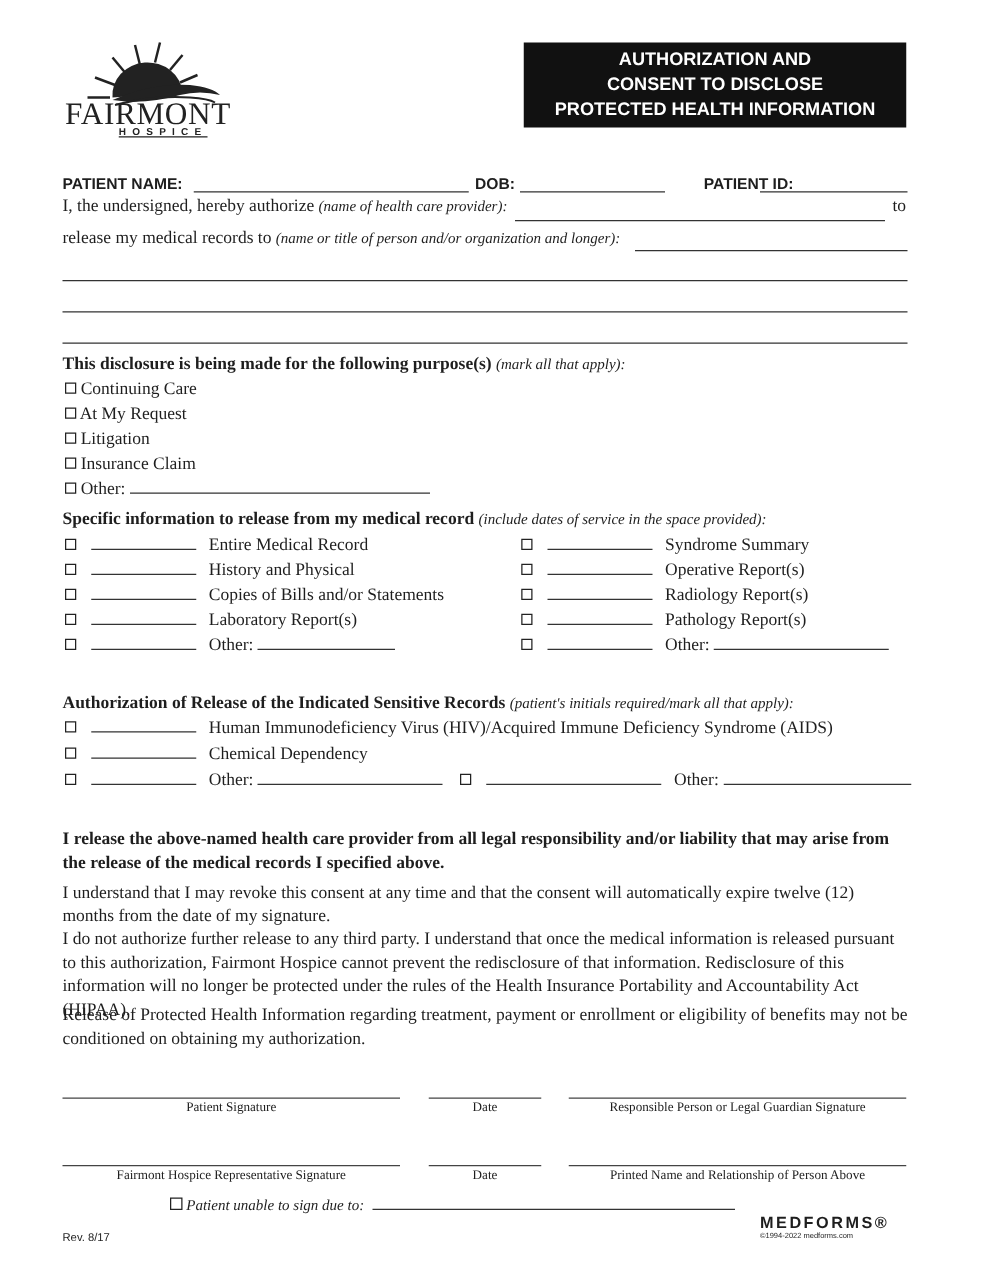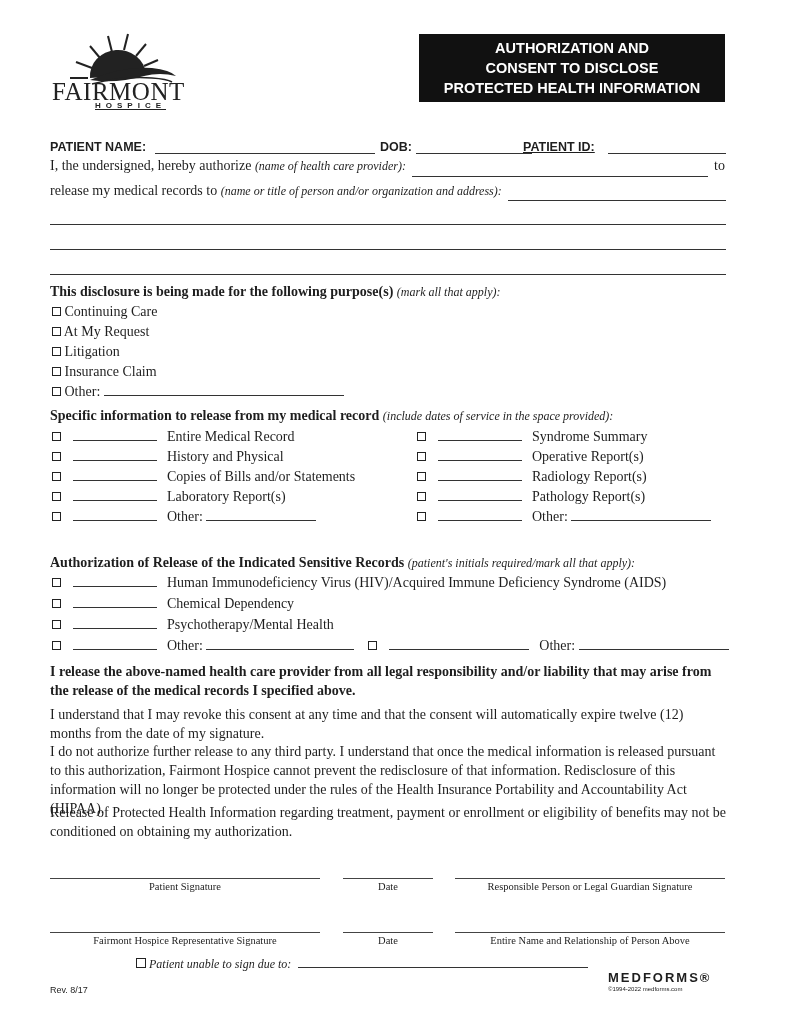--- a/index.html
+++ b/index.html
@@ -45,33 +45,33 @@
 <div class="abs title-box">
   <div>AUTHORIZATION AND</div>
   <div>CONSENT TO DISCLOSE</div>
   <div>PROTECTED HEALTH INFORMATION</div>
 </div>
 
 <div class="abs lbl" style="left:50px;top:140px;">PATIENT NAME:</div>
 <div class="abs line" style="left:155px;top:153px;width:220px;"></div>
 <div class="abs lbl" style="left:380px;top:140px;">DOB:</div>
 <div class="abs line" style="left:416px;top:153px;width:116px;"></div>
-<div class="abs lbl" style="left:523px;top:140px;text-decoration:underline;">PATIENT ID:</div>
+<div class="abs lbl" style="left:563px;top:140px;">PATIENT ID:</div>
 <div class="abs line" style="left:608px;top:153px;width:118px;"></div>
 
 <div class="abs txt" style="left:50px;top:158px;">
   <span>I, the undersigned, hereby authorize</span>
   <span class="it">(name of health care provider):</span>
 </div>
 <div class="abs line" style="left:412px;top:176px;width:296px;"></div>
 <div class="abs txt" style="left:714px;top:158px;">to</div>
 
 <div class="abs txt" style="left:50px;top:183px;">
   <span>release my medical records to</span>
-  <span class="it">(name or title of person and/or organization and address):</span>
+  <span class="it">(name or title of person and/or organization and longer):</span>
 </div>
 <div class="abs line" style="left:508px;top:200px;width:218px;"></div>
 <div class="abs line" style="left:50px;top:224px;width:676px;"></div>
 <div class="abs line" style="left:50px;top:249px;width:676px;"></div>
 <div class="abs line" style="left:50px;top:274px;width:676px;"></div>
 
 <div class="abs txt" style="left:50px;top:284px;">
   <span class="b">This disclosure is being made for the following purpose(s)</span>
   <span class="it">(mark all that apply):</span>
 </div>
@@ -102,42 +102,41 @@
   <div class="txt" style="height:20px;"><span class="cb"></span><span style="display:inline-block;width:84px;margin:0 10px 0 12px;border-bottom:1px solid #333;"></span><span>Other:</span> <span style="display:inline-block;width:140px;border-bottom:1px solid #333;"></span></div>
 </div>
 
 <div class="abs txt" style="left:50px;top:555px;">
   <span class="b">Authorization of Release of the Indicated Sensitive Records</span>
   <span class="it">(patient's initials required/mark all that apply):</span>
 </div>
 <div class="abs" style="left:52px;top:575px;">
   <div class="txt" style="height:21px;"><span class="cb"></span><span style="display:inline-block;width:84px;margin:0 10px 0 12px;border-bottom:1px solid #333;"></span><span>Human Immunodeficiency Virus (HIV)/Acquired Immune Deficiency Syndrome (AIDS)</span></div>
   <div class="txt" style="height:21px;"><span class="cb"></span><span style="display:inline-block;width:84px;margin:0 10px 0 12px;border-bottom:1px solid #333;"></span><span>Chemical Dependency</span></div>
-  <div class="txt" style="height:21px;"><span class="cb"></span><span style="display:inline-block;width:84px;margin:0 10px 0 12px;border-bottom:1px solid #333;"></span><span>Psychotherapy/Mental Health</span></div>
   <div class="txt" style="height:21px;"><span class="cb"></span><span style="display:inline-block;width:84px;margin:0 10px 0 12px;border-bottom:1px solid #333;"></span><span>Other:</span> <span style="display:inline-block;width:148px;border-bottom:1px solid #333;margin-right:14px;"></span><span class="cb"></span><span style="display:inline-block;width:140px;margin:0 10px 0 12px;border-bottom:1px solid #333;"></span><span>Other:</span> <span style="display:inline-block;width:150px;border-bottom:1px solid #333;"></span></div>
 </div>
 
 <div class="abs para b" style="top:662px;">I release the above-named health care provider from all legal responsibility and/or liability that may arise from the release of the medical records I specified above.</div>
 <div class="abs para" style="top:705px;">I understand that I may revoke this consent at any time and that the consent will automatically expire twelve (12) months from the date of my signature.</div>
 <div class="abs para" style="top:742px;">I do not authorize further release to any third party. I understand that once the medical information is released pursuant to this authorization, Fairmont Hospice cannot prevent the redisclosure of that information. Redisclosure of this information will no longer be protected under the rules of the Health Insurance Portability and Accountability Act (HIPAA).</div>
 <div class="abs para" style="top:803px;">Release of Protected Health Information regarding treatment, payment or enrollment or eligibility of benefits may not be conditioned on obtaining my authorization.</div>
 
 <div class="abs sig-line" style="left:50px;top:878px;width:270px;"></div>
 <div class="abs sig-lbl" style="left:50px;top:881px;width:270px;">Patient Signature</div>
 <div class="abs sig-line" style="left:343px;top:878px;width:90px;"></div>
 <div class="abs sig-lbl" style="left:343px;top:881px;width:90px;">Date</div>
 <div class="abs sig-line" style="left:455px;top:878px;width:270px;"></div>
 <div class="abs sig-lbl" style="left:455px;top:881px;width:270px;">Responsible Person or Legal Guardian Signature</div>
 
 <div class="abs sig-line" style="left:50px;top:932px;width:270px;"></div>
 <div class="abs sig-lbl" style="left:50px;top:935px;width:270px;">Fairmont Hospice Representative Signature</div>
 <div class="abs sig-line" style="left:343px;top:932px;width:90px;"></div>
 <div class="abs sig-lbl" style="left:343px;top:935px;width:90px;">Date</div>
 <div class="abs sig-line" style="left:455px;top:932px;width:270px;"></div>
-<div class="abs sig-lbl" style="left:455px;top:935px;width:270px;">Entire Name and Relationship of Person Above</div>
+<div class="abs sig-lbl" style="left:455px;top:935px;width:270px;">Printed Name and Relationship of Person Above</div>
 
 <div class="abs txt" style="left:136px;top:957px;font-size:12px;">
   <span class="cb" style="width:10px;height:10px;"></span>
   <span class="it">Patient unable to sign due to:</span>
   <span style="display:inline-block;width:290px;border-bottom:1px solid #333;margin-left:4px;"></span>
 </div>
 
 <div class="abs rev">Rev. 8/17</div>
 <div class="abs mf">MEDFORMS®</div>
 <div class="abs mf-sub">©1994-2022   medforms.com</div>

